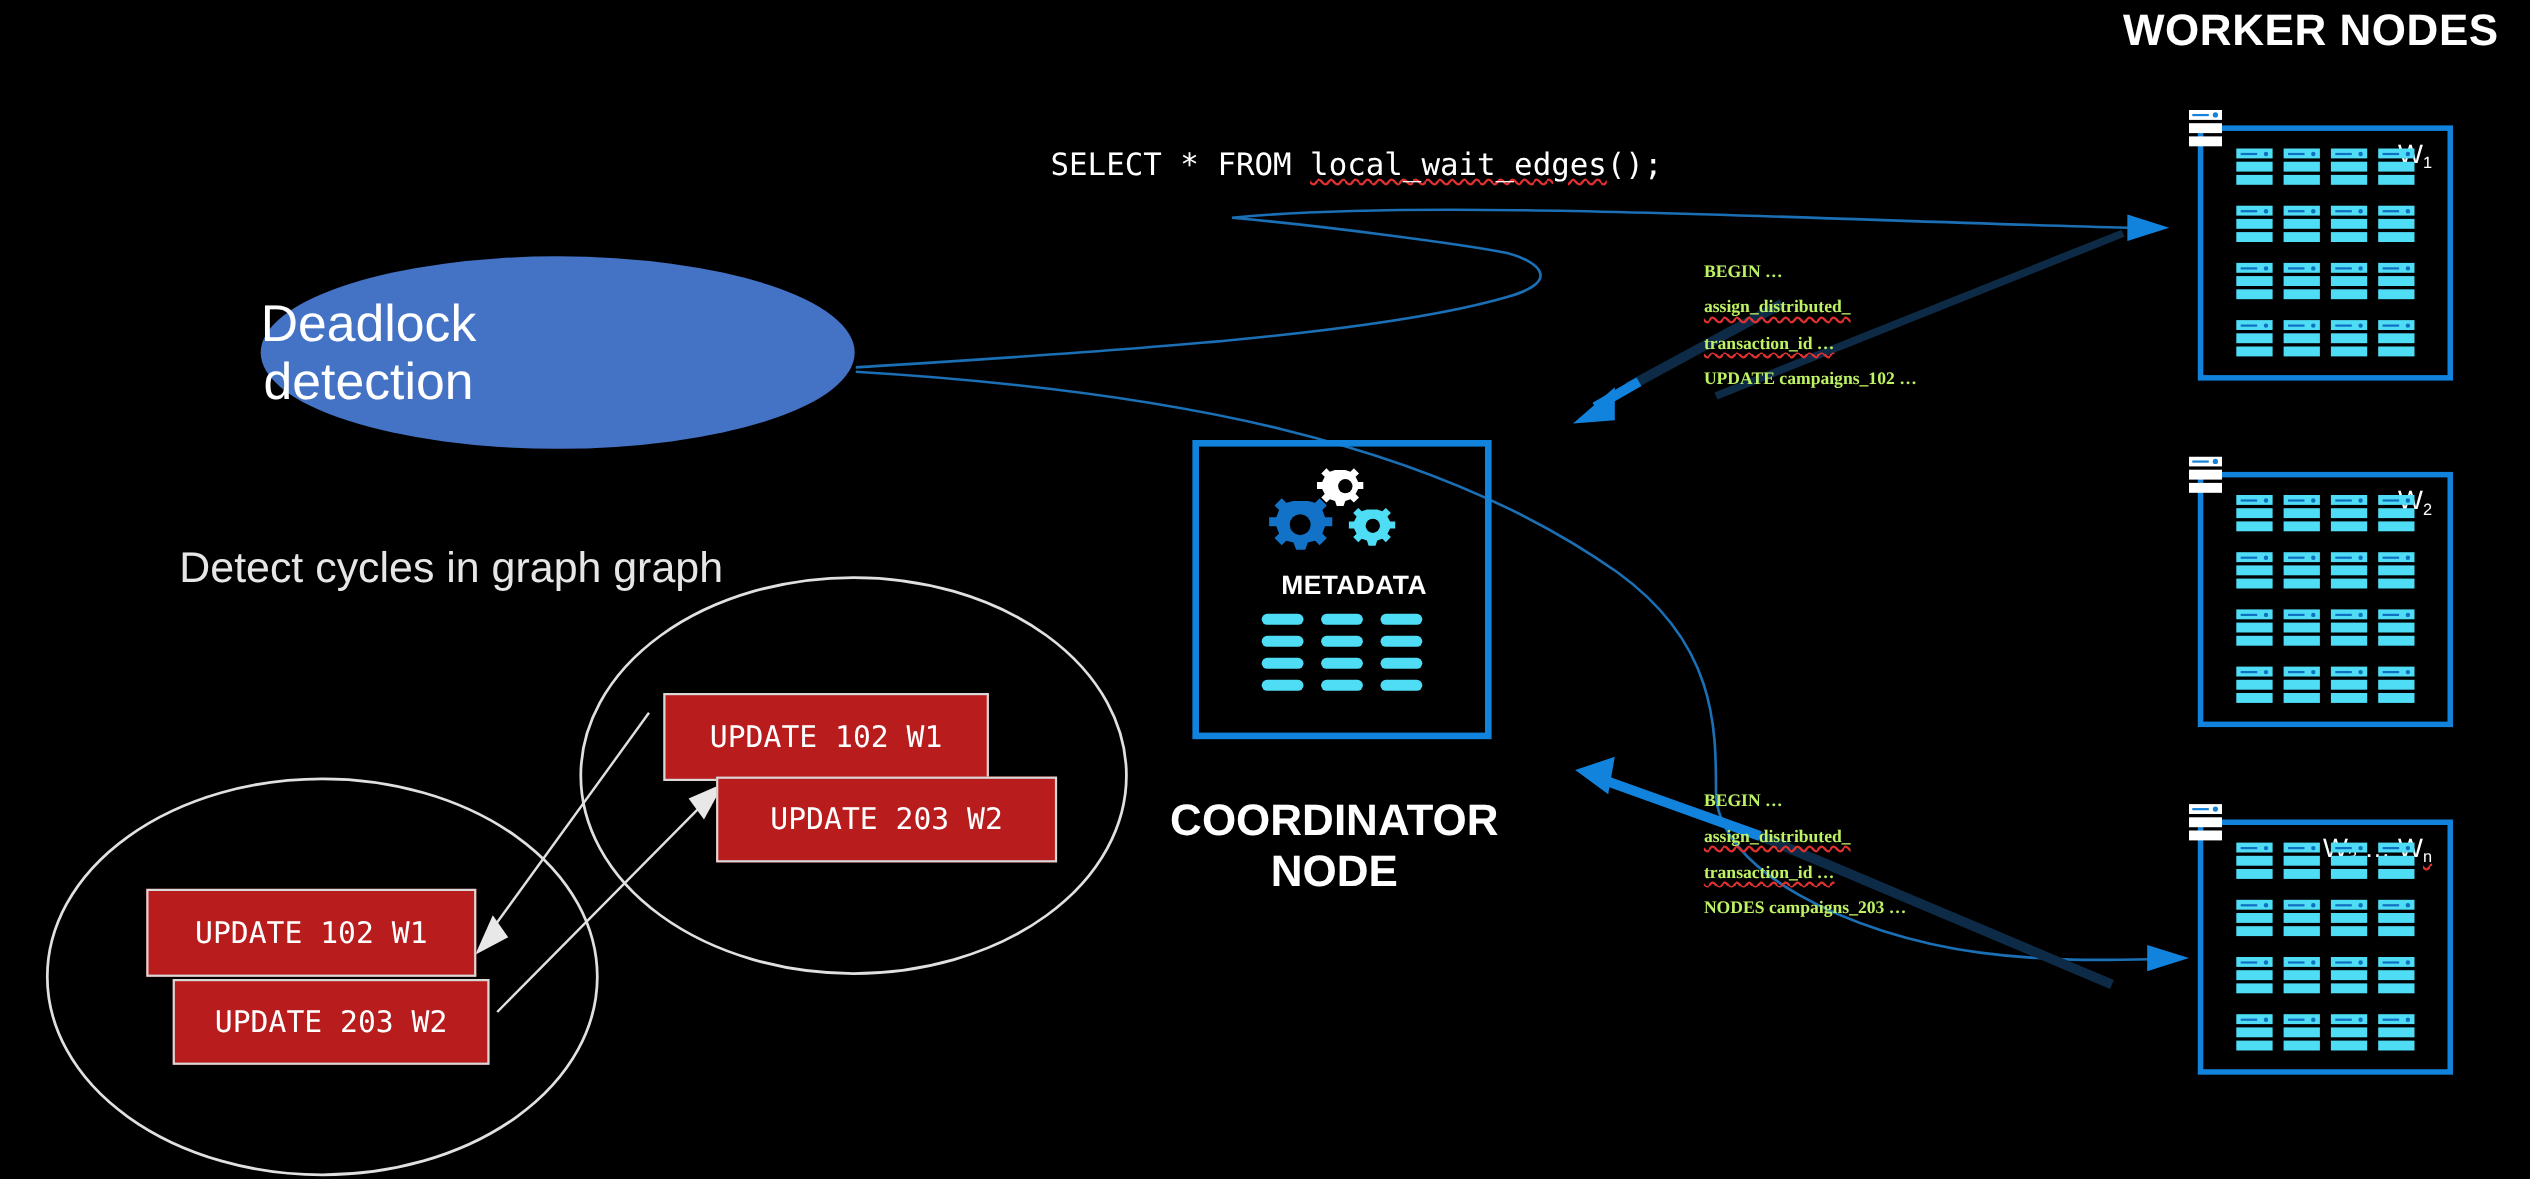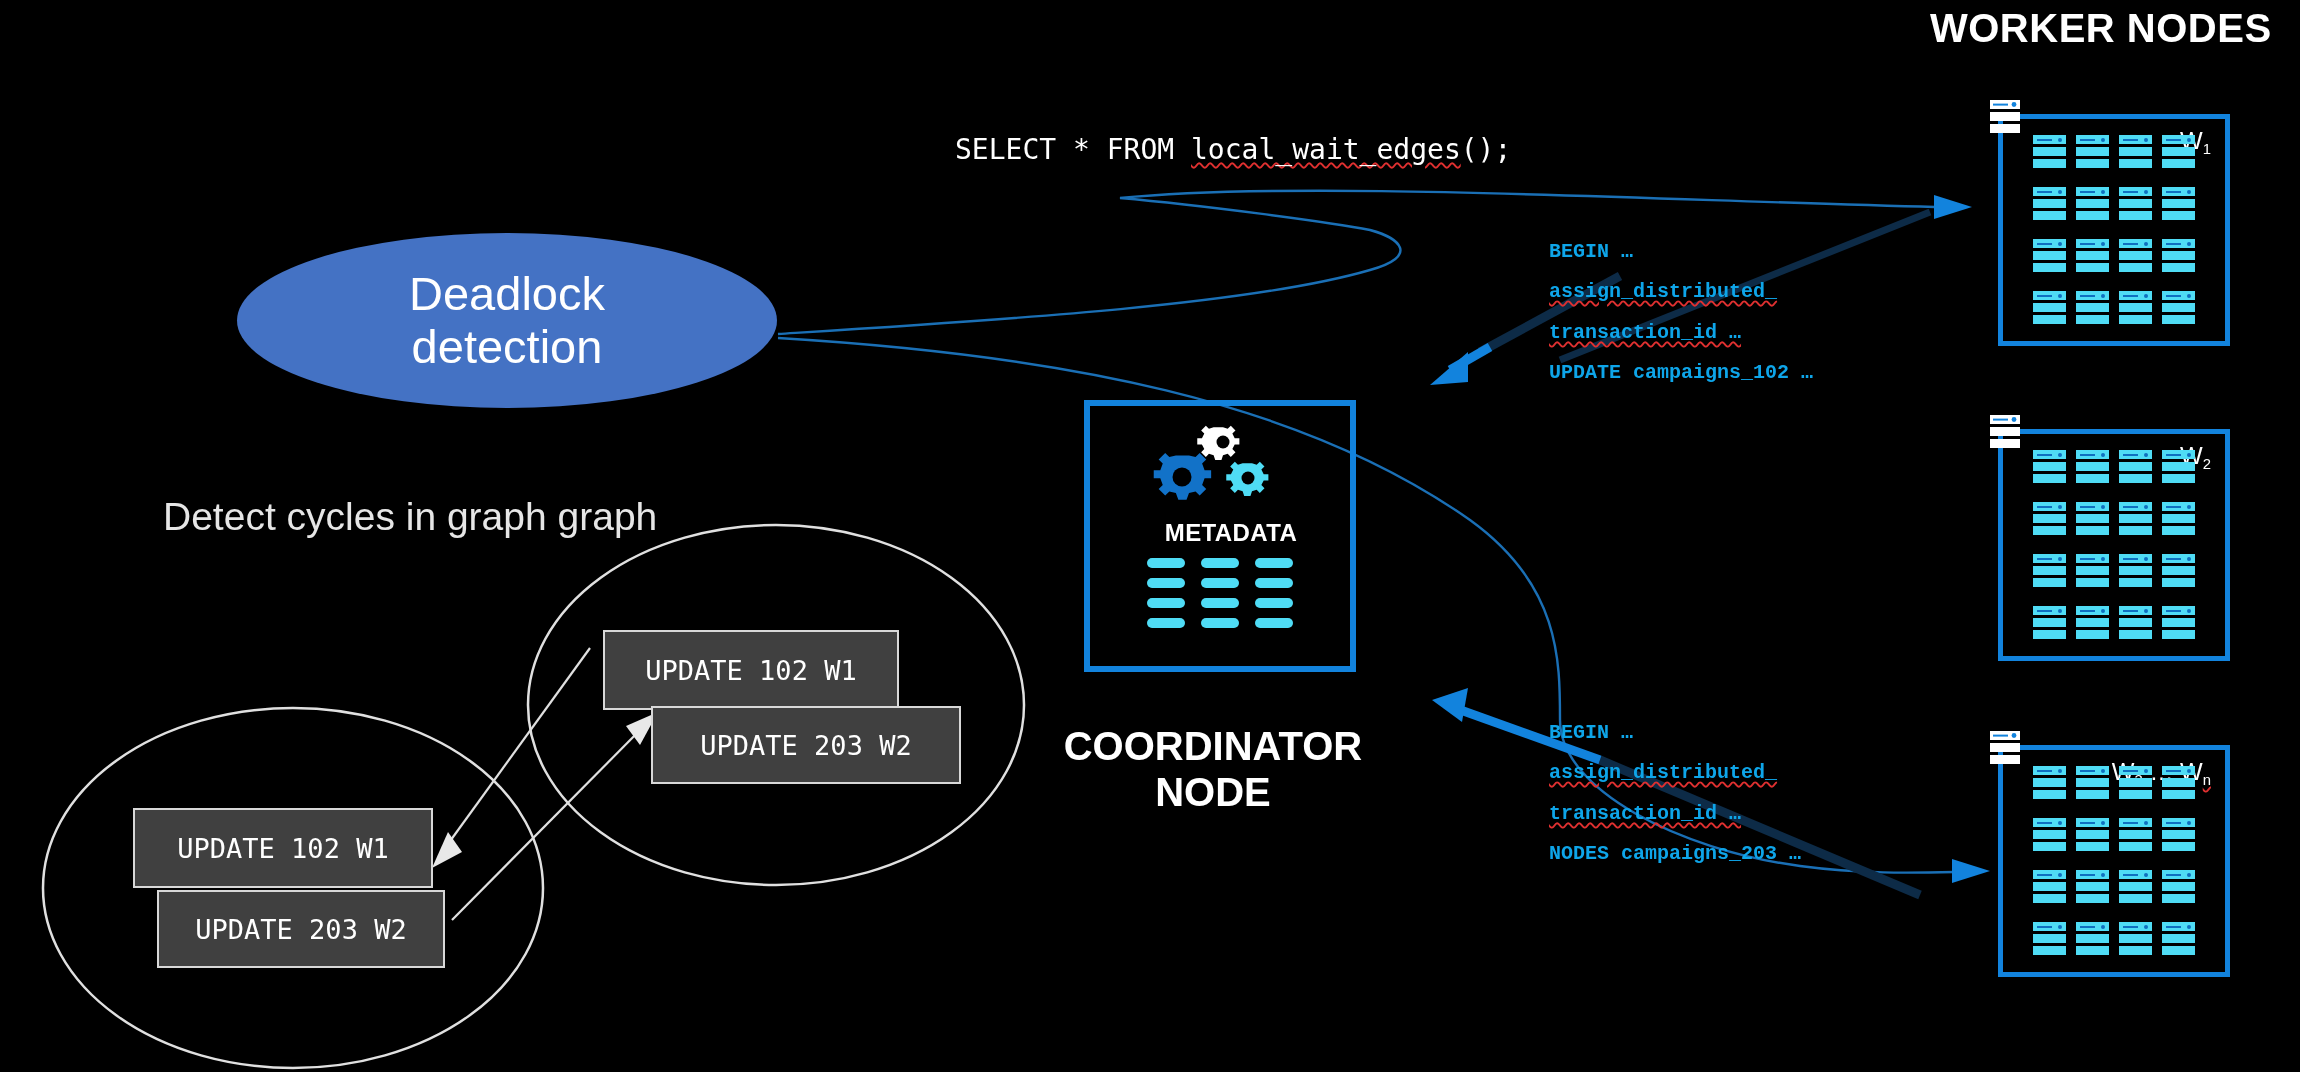--- a/index.html
+++ b/index.html
@@ -40,21 +40,21 @@
   }
 
   
   #deadlock-ellipse {
     left: 237px; top: 233px;
     width: 540px; height: 175px;
     border-radius: 50%;
     background: #4472c4;
     display: flex;
     align-items: center;
-    justify-content: center;
+    justify-content: flex-start;
   }
   #deadlock-ellipse-label {
     color: #ffffff;
     font-size: 47px;
     line-height: 1.12;
     text-align: center;
     white-space: pre-line;
     font-weight: normal;
   }
 
@@ -76,24 +76,24 @@
   .squiggle {
     text-decoration: underline;
     text-decoration-style: wavy;
     text-decoration-color: #e03030;
     text-decoration-thickness: 2px;
     text-underline-offset: 3px;
   }
 
   
   .txn-block {
-    font-family: Liberation Mono, monospace;
-    font-size: 20px;
+    font-family: Liberation Serif, serif;
+    font-size: 16px;
     font-weight: bold;
-    color: #0ea5e9;
+    color: #bef264;
     line-height: 2.02;
     white-space: nowrap;
   }
   #txn-block-102 { left: 1549px; top: 232px; }
   #txn-block-203 { left: 1549px; top: 713px; }
 
   
   #coordinator-card {
     left: 1084px; top: 400px;
     width: 272px; height: 272px;
@@ -196,21 +196,21 @@
   .shard-row {
     position: absolute; left: 0;
     width: 33px; height: 9px;
     background: #4fdcf5;
   }
   .shard-row.r1 { top: 12px; }
   .shard-row.r2 { top: 24px; }
 
   
   .lock-box {
-    background: #404040;
+    background: #b91c1c;
     border: 2px solid #d8d8d8;
     box-sizing: border-box;
     display: flex;
     align-items: center;
     justify-content: center;
     font-family: "DejaVu Sans Mono", monospace;
     font-size: 27px;
     color: #ffffff;
     white-space: nowrap;
   }

